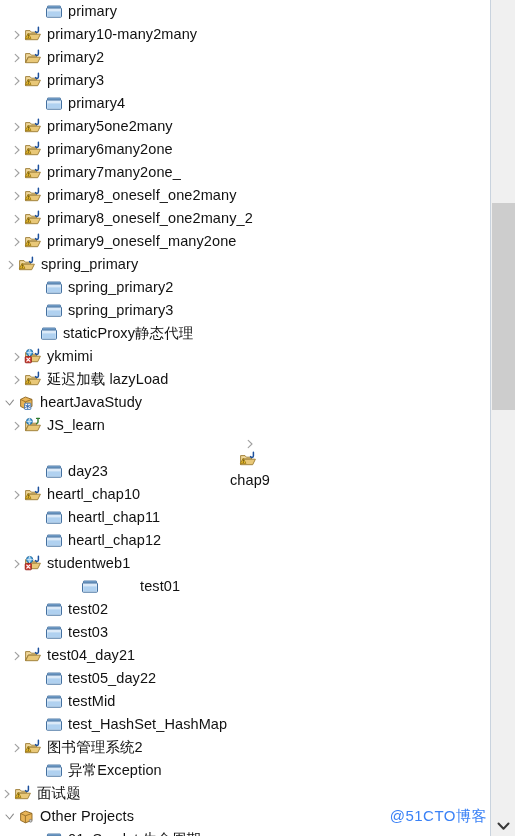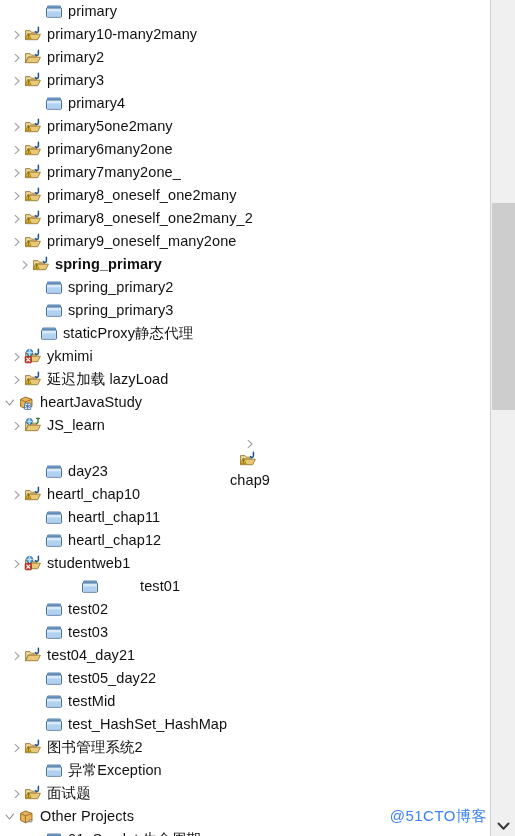--- a/index.html
+++ b/index.html
@@ -248,21 +248,21 @@
             <path d="M1.6 13.6 L1.6 4.6 L6.0 4.6 L7.4 6.2 L12.6 6.2 L12.6 8.0 L4.2 8.0 L1.6 13.6 Z" fill="#f0d79a" stroke="#9b7b33" stroke-width="0.9" stroke-linejoin="round"></path>
             <path d="M1.6 13.7 L4.4 8.2 L16.4 8.2 L13.7 13.7 Z" fill="#e9c878" stroke="#9b7b33" stroke-width="0.9" stroke-linejoin="round"></path>
             <path d="M14.4 1.2 L14.4 5.0 Q14.4 6.4 12.9 6.4 Q11.8 6.4 11.5 5.6" stroke="#1b4f9c" stroke-width="1.5" fill="none" stroke-linecap="round"></path>
             <path d="M4.2 7.2 L7.0 12.4 L1.4 12.4 Z" fill="#f2c231" stroke="#9a7a12" stroke-width="0.8" stroke-linejoin="round"></path>
             <rect x="3.85" y="8.6" width="0.8" height="2.1" fill="#3b2f08"></rect>
             <rect x="3.85" y="11.2" width="0.8" height="0.8" fill="#3b2f08"></rect>
           </svg>
         </span>
         <span class="node-label">primary9_oneself_many2one</span>
       </div>
-      <div class="tree-row" style="padding-left: 18px; font-weight: bold;">
+      <div class="tree-row" style="padding-left: 4px;">
         <span class="twisty">
           <svg width="10" height="10" viewBox="0 0 10 10">
             <path d="M3.2 1.4 L7.0 5.0 L3.2 8.6" stroke="#a0a0a0" stroke-width="1.1" fill="none" stroke-linecap="round" stroke-linejoin="round"></path>
           </svg>
         </span>
         <span class="node-icon">
           <svg width="18" height="18" viewBox="0 0 18 18">
             <path d="M1.6 13.6 L1.6 4.6 L6.0 4.6 L7.4 6.2 L12.6 6.2 L12.6 8.0 L4.2 8.0 L1.6 13.6 Z" fill="#f0d79a" stroke="#9b7b33" stroke-width="0.9" stroke-linejoin="round"></path>
             <path d="M1.6 13.7 L4.4 8.2 L16.4 8.2 L13.7 13.7 Z" fill="#e9c878" stroke="#9b7b33" stroke-width="0.9" stroke-linejoin="round"></path>
             <path d="M14.4 1.2 L14.4 5.0 Q14.4 6.4 12.9 6.4 Q11.8 6.4 11.5 5.6" stroke="#1b4f9c" stroke-width="1.5" fill="none" stroke-linecap="round"></path>
@@ -567,21 +567,21 @@
         <span class="twisty"></span>
         <span class="node-icon">
           <svg width="18" height="18" viewBox="0 0 18 18">
             <rect x="2.5" y="3.0" width="13" height="2.2" rx="0.5" fill="#8fb8de" stroke="#44709f" stroke-width="0.9"></rect>
             <rect x="1.5" y="5.0" width="15" height="9.2" rx="0.8" fill="#dceaf8" stroke="#44709f" stroke-width="1"></rect>
             <rect x="2.4" y="8.4" width="13.2" height="5.0" fill="#a8cdee" opacity="0.85"></rect>
           </svg>
         </span>
         <span class="node-label">异常Exception</span>
       </div>
-      <div class="tree-row" style="padding-left: 10px;">
+      <div class="tree-row" style="padding-left: 0;">
         <span class="twisty">
           <svg width="10" height="10" viewBox="0 0 10 10">
             <path d="M3.2 1.4 L7.0 5.0 L3.2 8.6" stroke="#a0a0a0" stroke-width="1.1" fill="none" stroke-linecap="round" stroke-linejoin="round"></path>
           </svg>
         </span>
         <span class="node-icon">
           <svg width="18" height="18" viewBox="0 0 18 18">
             <path d="M1.6 13.6 L1.6 4.6 L6.0 4.6 L7.4 6.2 L12.6 6.2 L12.6 8.0 L4.2 8.0 L1.6 13.6 Z" fill="#f0d79a" stroke="#9b7b33" stroke-width="0.9" stroke-linejoin="round"></path>
             <path d="M1.6 13.7 L4.4 8.2 L16.4 8.2 L13.7 13.7 Z" fill="#e9c878" stroke="#9b7b33" stroke-width="0.9" stroke-linejoin="round"></path>
             <path d="M14.4 1.2 L14.4 5.0 Q14.4 6.4 12.9 6.4 Q11.8 6.4 11.5 5.6" stroke="#1b4f9c" stroke-width="1.5" fill="none" stroke-linecap="round"></path>

